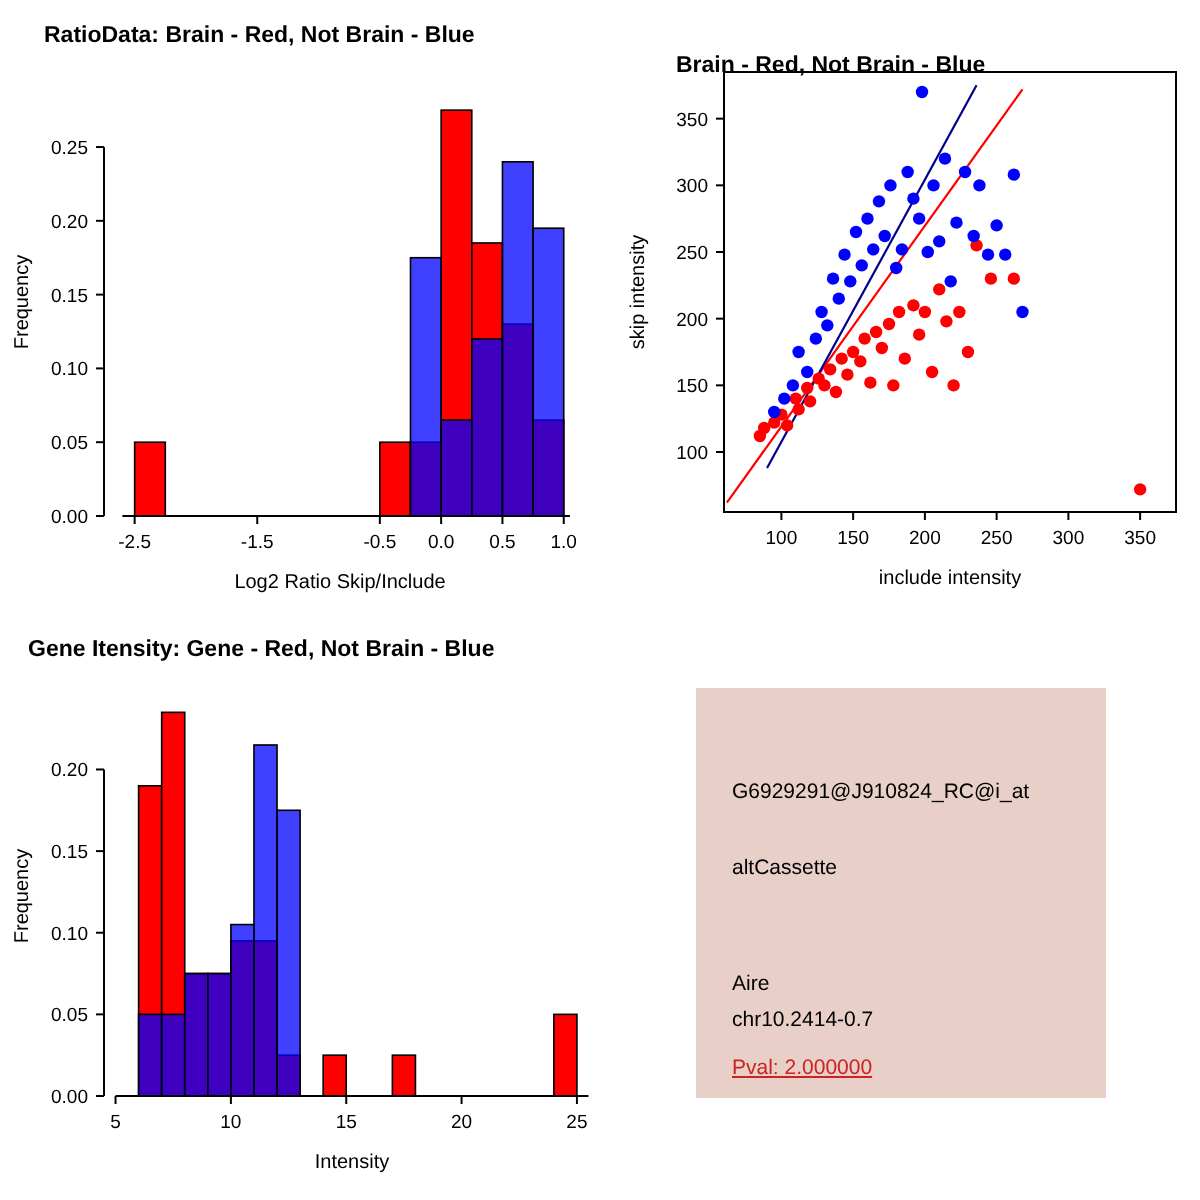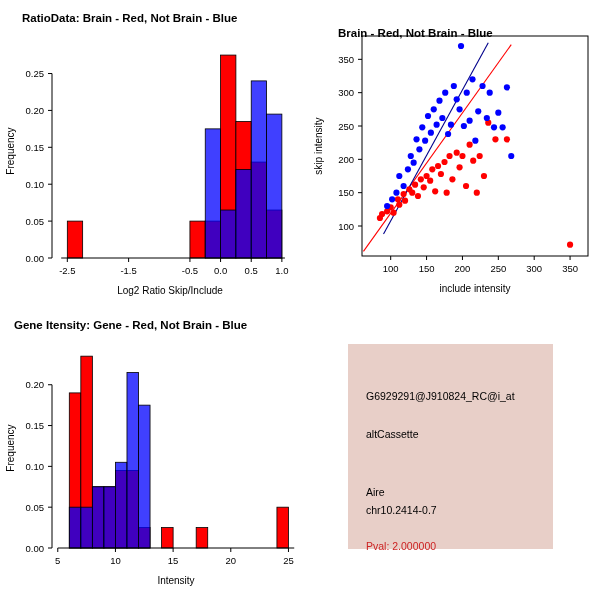--- a/index.html
+++ b/index.html
@@ -261,14 +261,14 @@
       <text x="176" y="284" text-anchor="middle" class="axis-title">Intensity</text>
       <text x="14" y="148" text-anchor="middle" class="axis-title" transform="rotate(-90 14 148)">Frequency</text>
     </svg>
 </div>
 
 <div class="info-box">
   <div class="info-line" style="top:46px;">G6929291@J910824_RC@i_at</div>
   <div class="info-line" style="top:84px;">altCassette</div>
   <div class="info-line" style="top:122px;margin-top:20px;">Aire</div>
   <div class="info-line" style="top:160px;">chr10.2414-0.7</div>
-  <div class="info-line info-pval" style="top:196px;">Pval: 2.000000</div>
+  <div class="info-line info-pval" style="top:184px;text-decoration:underline;">Pval: 2.000000</div>
 </div>
 
 </body></html>

